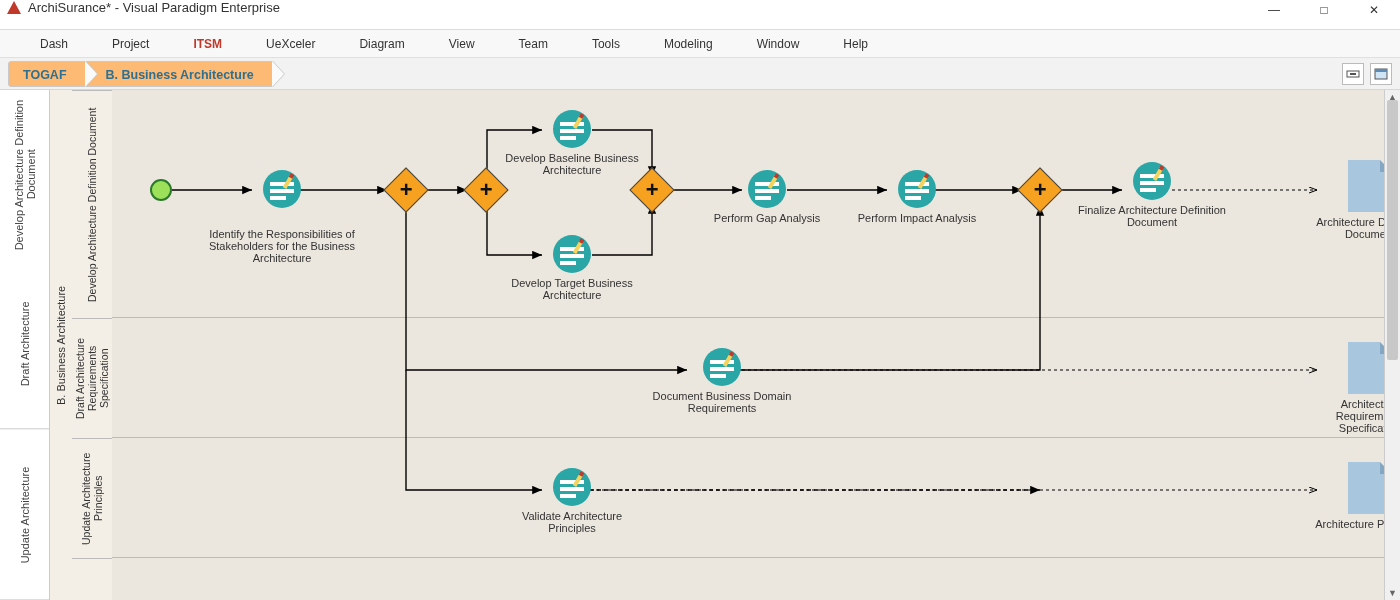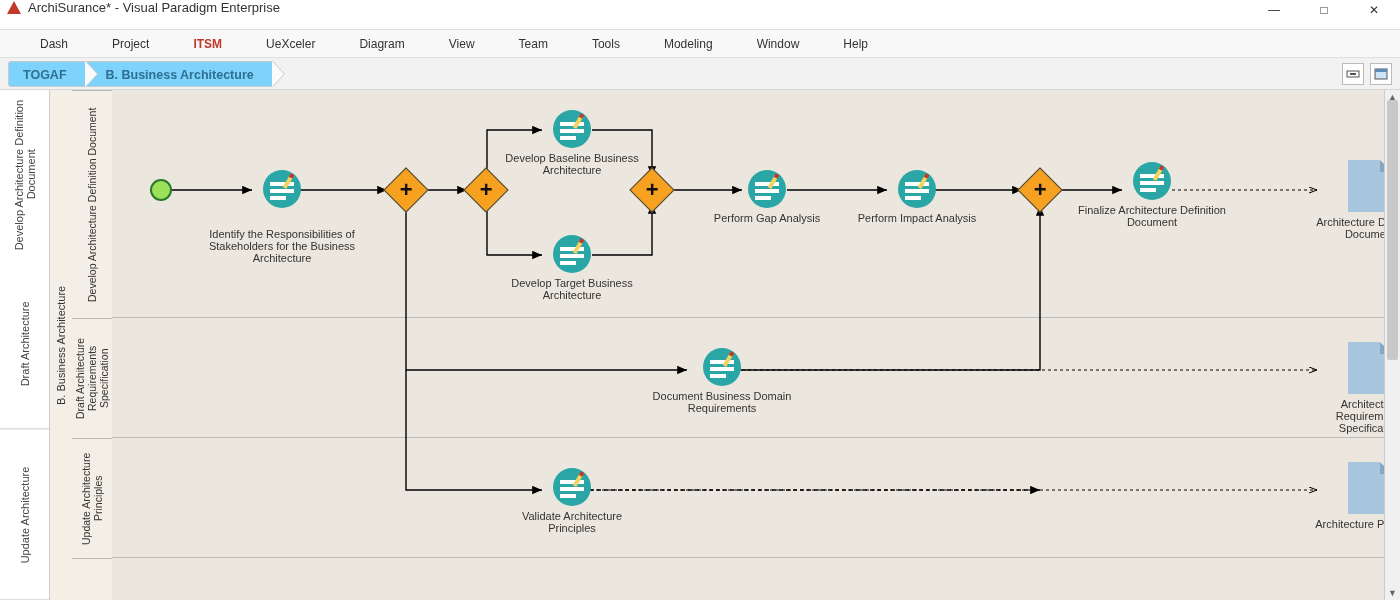--- a/index.html
+++ b/index.html
@@ -10,21 +10,21 @@
   .titlebar .title { flex: 1; font-size: 13px; color: #333; }
   .titlebar .winbtns { display: flex; gap: 22px; padding-right: 6px; }
   .titlebar .winbtn { width: 28px; height: 20px; display: flex; align-items: center; justify-content: center; color: #333; cursor: pointer; }
   
   .menubar { height: 28px; background: #f8f8f8; border-bottom: 1px solid #e0e0e0; display: flex; align-items: center; padding-left: 18px; }
   .menubar .item { padding: 0 22px; height: 100%; display: flex; align-items: center; color: #333; cursor: pointer; font-size: 12px; }
   .menubar .item.accent { color: #c0392b; font-weight: 600; }
   
   .breadcrumb-bar { height: 32px; background: #f2f2f2; border-bottom: 1px solid #d6d6d6; display:flex; align-items:center; padding: 0 8px; }
   .breadcrumb { display:flex; align-items:center; }
-  .crumb { position:relative; height:26px; line-height:26px; padding:0 18px 0 20px; background:#7dd3fc; border:1px solid #c9c9c9; color:#2f6f8f; font-weight:600; font-size:12.5px; }
+  .crumb { position:relative; height:26px; line-height:26px; padding:0 18px 0 20px; background:#fdba74; border:1px solid #c9c9c9; color:#2f6f8f; font-weight:600; font-size:12.5px; }
   .crumb:first-child { padding-left:14px; border-radius:3px 0 0 3px; }
   .crumb:not(:first-child) { margin-left:-1px; }
   .crumb::after { content:""; position:absolute; right:-12px; top:-1px; width:0; height:0; border-top:13px solid transparent; border-bottom:13px solid transparent; border-left:12px solid #fafafa; z-index:2; }
   .crumb::before { content:""; position:absolute; right:-13px; top:-1px; width:0; height:0; border-top:13px solid transparent; border-bottom:13px solid transparent; border-left:12px solid #c9c9c9; z-index:1; }
   .breadcrumb-bar .spacer { flex:1; }
   .bar-icon { width:22px; height:22px; border:1px solid #bbb; background:#fff; margin-left:6px; display:flex; align-items:center; justify-content:center; cursor:pointer; }
   
   .workspace { display:flex; height: calc(600px - 30px - 28px - 32px); position:relative; }
   .outline-col { width:50px; background:#fff; border-right:1px solid #ccc; display:flex; flex-direction:column; }
   .outline-cell { flex:1; border-top:1px solid #ccc; display:flex; align-items:center; justify-content:center; writing-mode: vertical-rl; transform: rotate(180deg); font-size:11px; color:#444; text-align:center; padding:6px 2px; }

